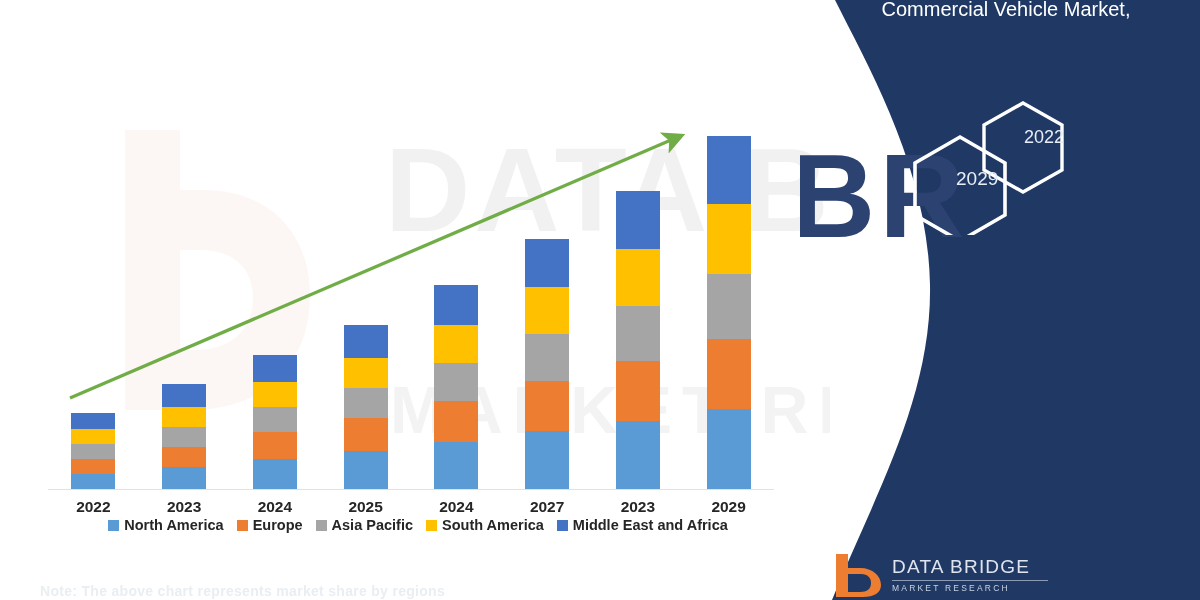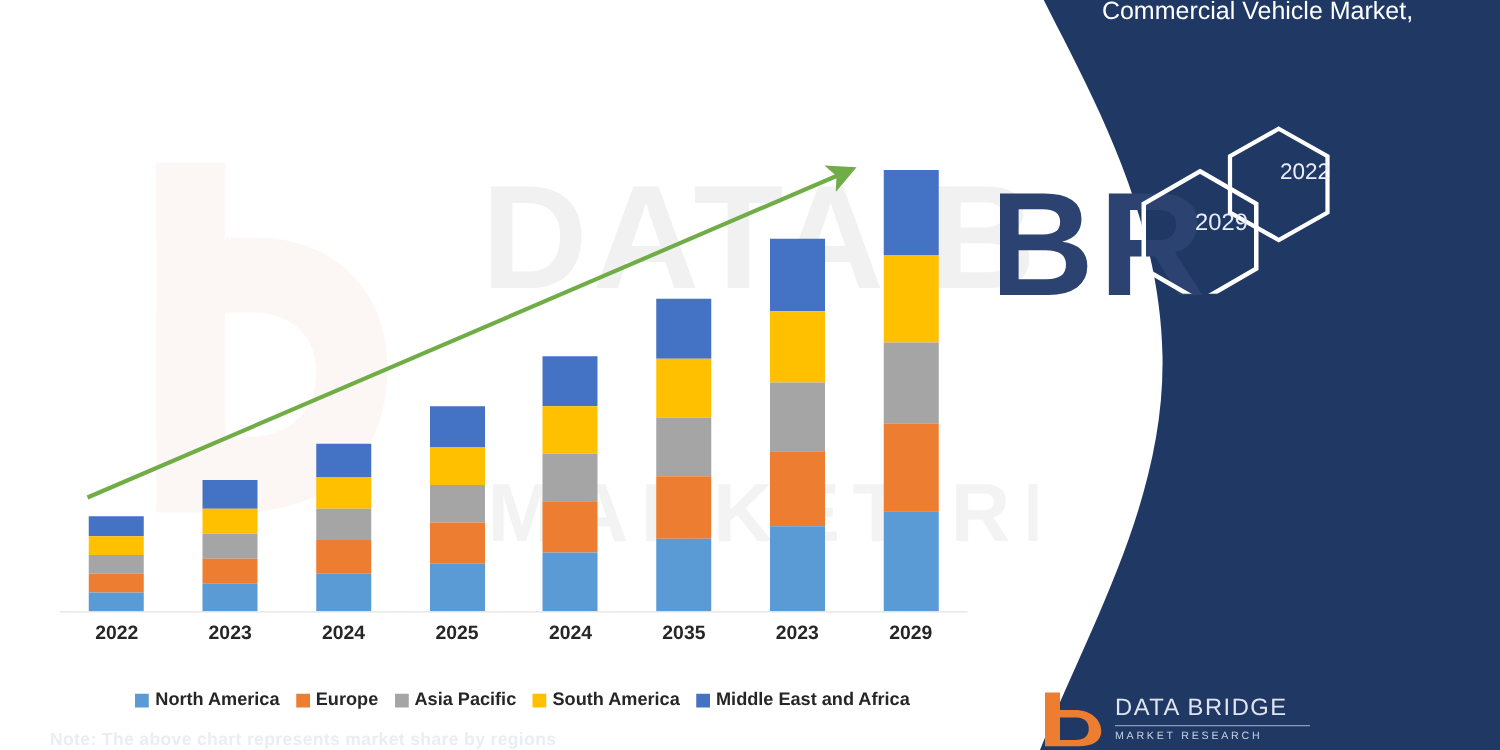--- a/index.html
+++ b/index.html
@@ -29,21 +29,21 @@
   .bars{position:absolute;left:0;bottom:1px;width:726px;height:379px;display:flex;align-items:flex-end;}
   .bar-slot{flex:1 1 0;display:flex;justify-content:center;align-items:flex-end;height:100%;}
   .bar{width:44px;display:flex;flex-direction:column;justify-content:flex-end;}
   .seg{width:100%;}
 
   .arrow{position:absolute;left:0;top:0;width:740px;height:380px;pointer-events:none;}
 
   .xaxis{position:absolute;left:48px;top:498px;width:726px;display:flex;}
   .xtick{flex:1 1 0;text-align:center;color:#262626;font-size:15.5px;font-weight:700;}
 
-  .legend{position:absolute;left:48px;top:552px;width:740px;display:flex;justify-content:center;align-items:center;gap:13px;}
+  .legend{position:absolute;left:48px;top:517px;width:740px;display:flex;justify-content:center;align-items:center;gap:13px;}
   .leg-item{display:flex;align-items:center;gap:5px;}
   .leg-sw{width:11px;height:11px;display:inline-block;}
   .leg-lb{font-size:14.5px;font-weight:700;color:#262626;white-space:nowrap;}
 
   .bottom-cut{position:absolute;left:40px;top:583px;width:520px;height:17px;overflow:hidden;
     color:#e9eef3;font-size:14px;font-weight:700;letter-spacing:.3px;}
 
   
   .right-panel{position:absolute;right:0;top:0;width:400px;height:600px;overflow:hidden;}
   .right-svg{position:absolute;left:0;top:0;}
@@ -171,21 +171,21 @@
         <line x1="22" y1="288" x2="630" y2="27" stroke="#70AD47" stroke-width="3.3" marker-end="url(#ahead)"></line>
       </svg>
     </div>
 
     <div class="xaxis" id="xaxis">
         <div class="xtick">2022</div>
         <div class="xtick">2023</div>
         <div class="xtick">2024</div>
         <div class="xtick">2025</div>
         <div class="xtick">2024</div>
-        <div class="xtick">2035</div>
+        <div class="xtick">2027</div>
         <div class="xtick">2023</div>
         <div class="xtick">2029</div>
       </div>
 
     <div class="legend" id="legend">
         <div class="leg-item">
           <span class="leg-sw" style="background: rgb(91, 155, 213);"></span>
           <span class="leg-lb">North America</span>
         </div>
         <div class="leg-item">

